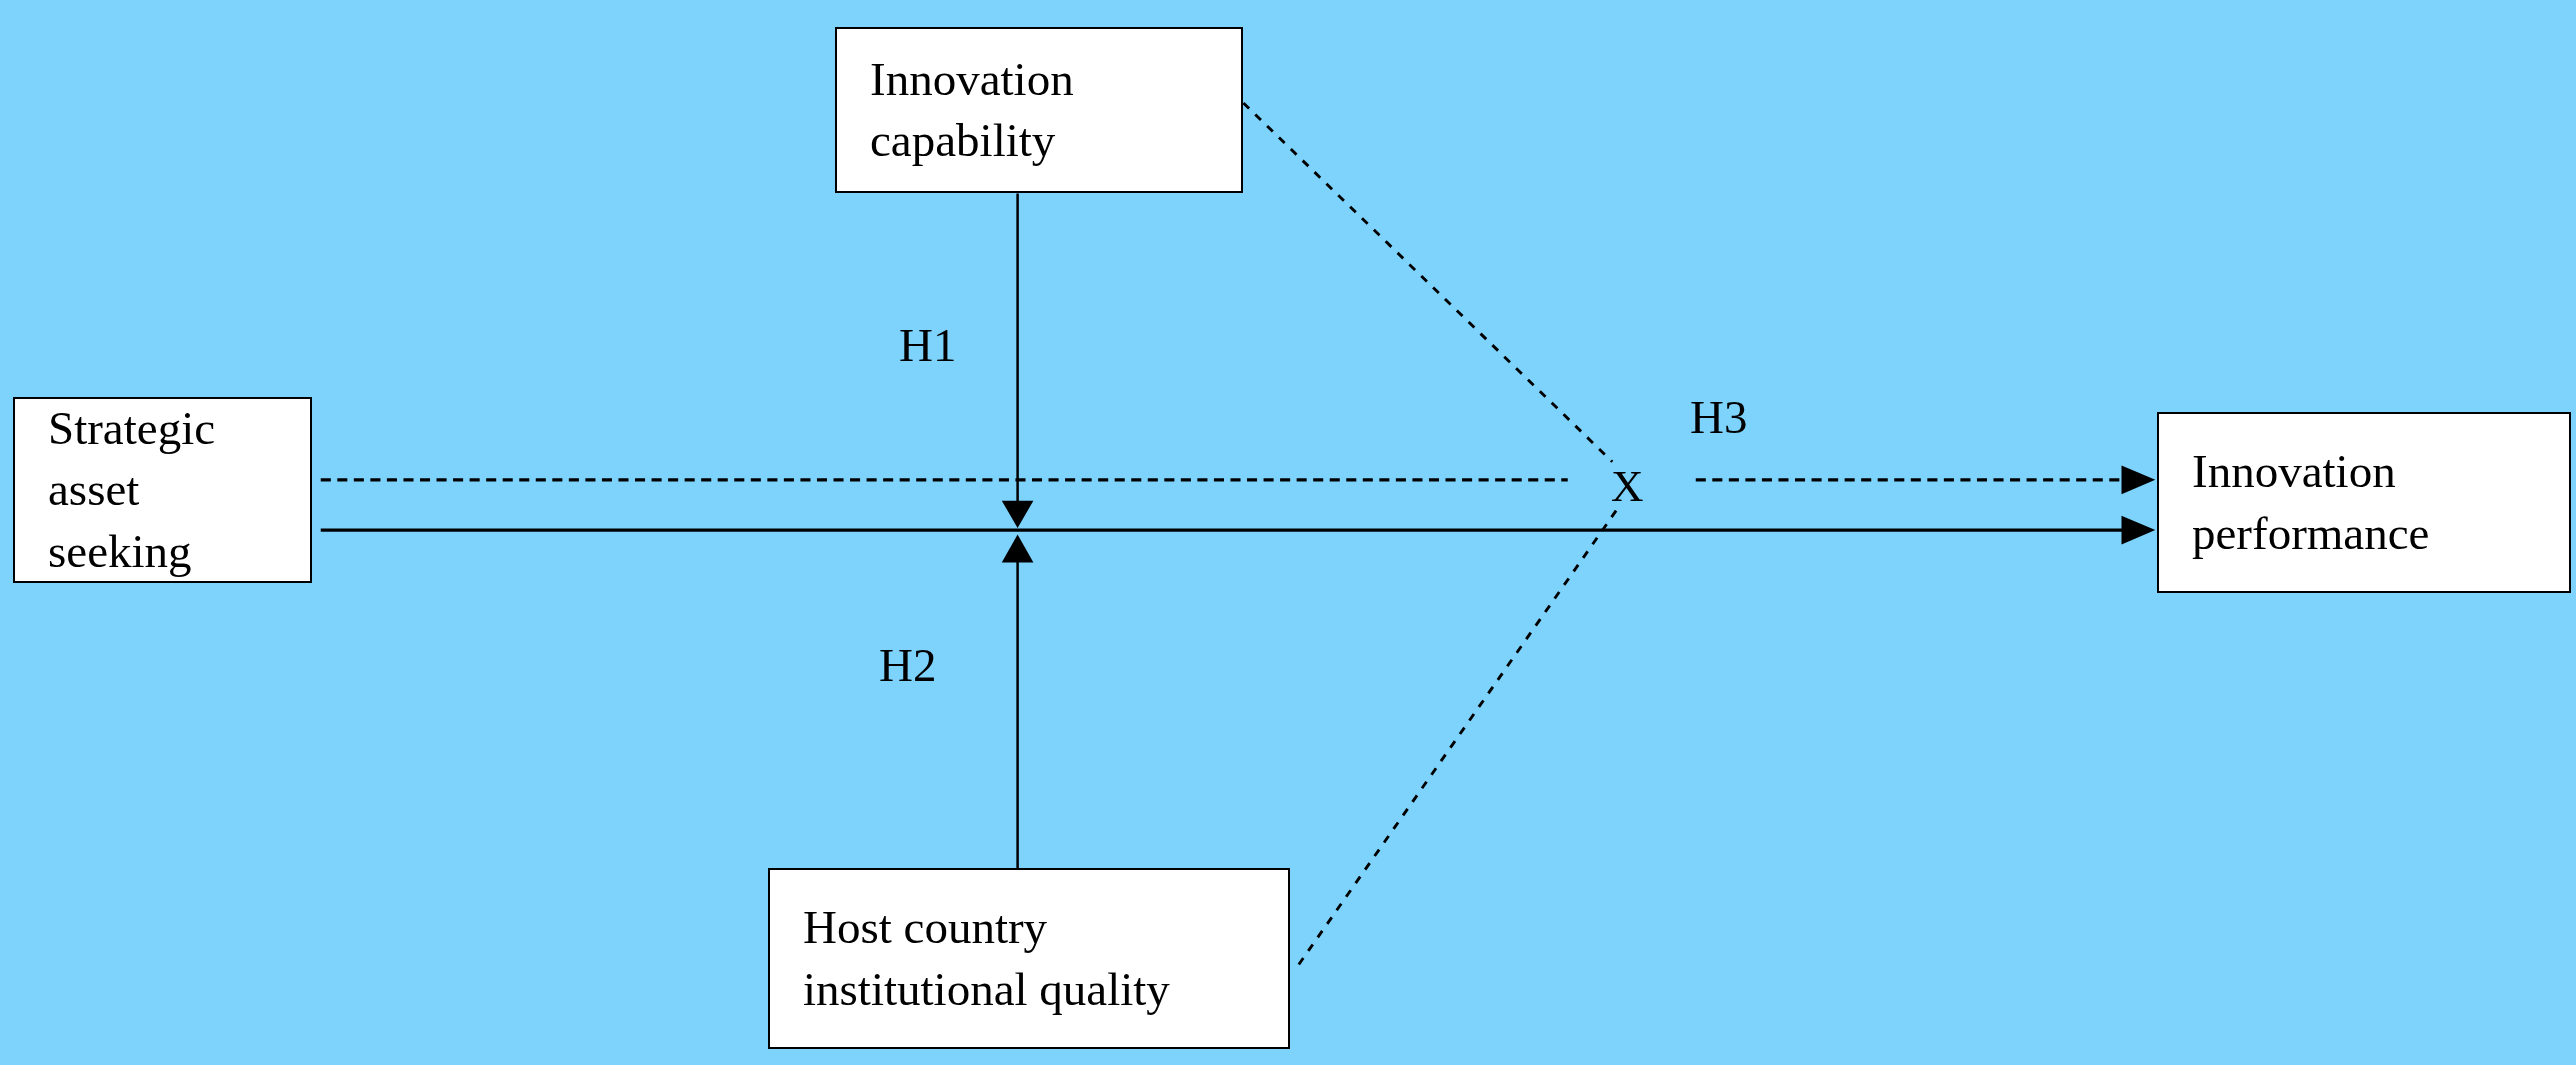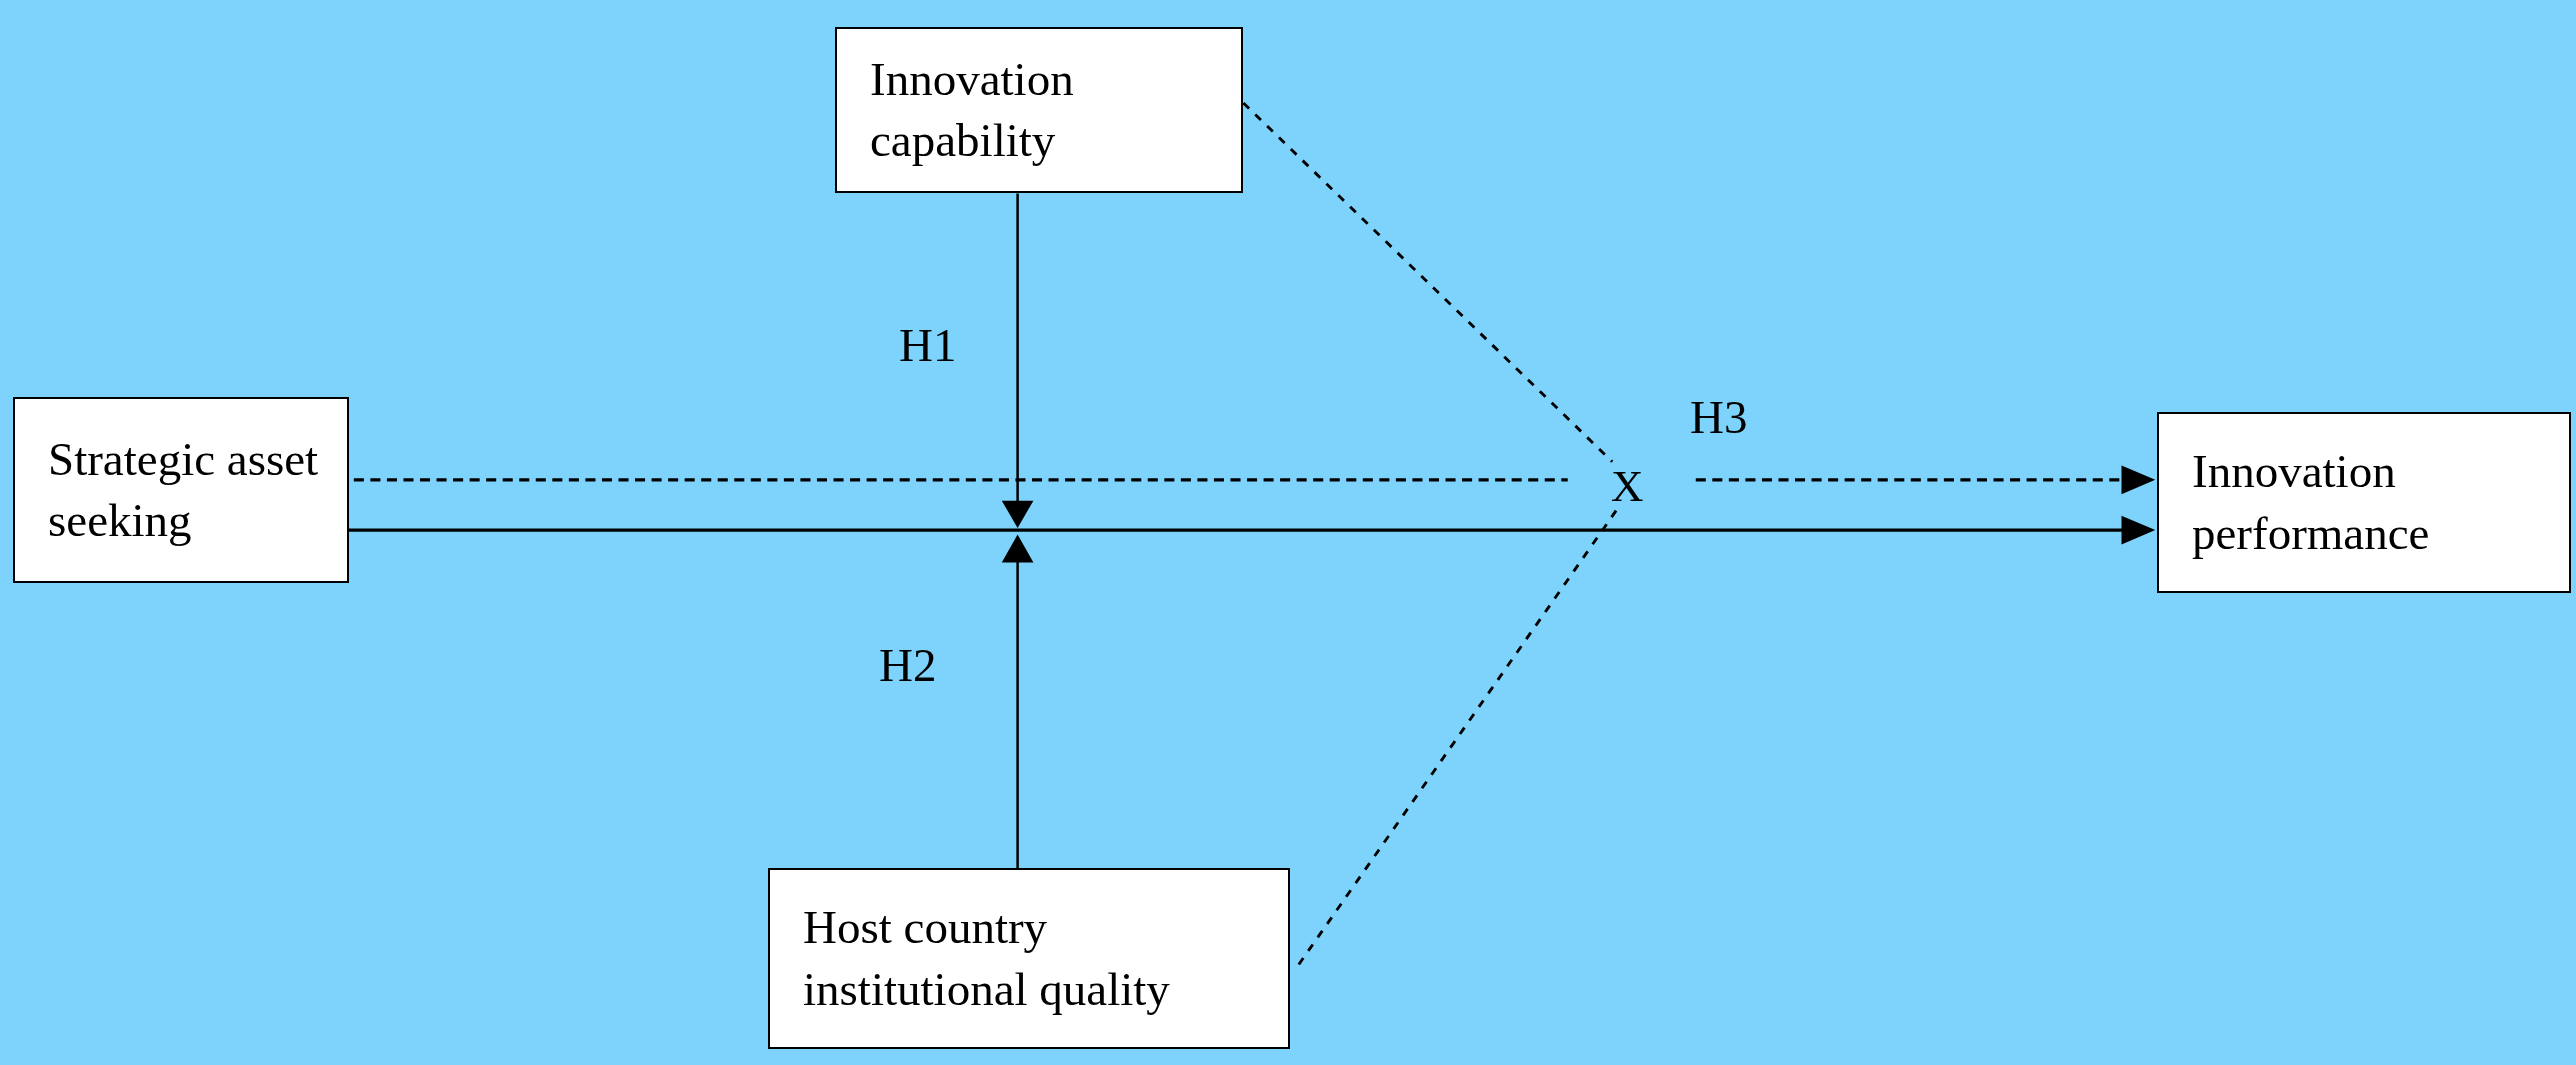--- a/index.html
+++ b/index.html
@@ -36,21 +36,21 @@
     font-size: 47px;
     line-height: 1;
     font-family: Liberation Serif, serif;
   }
   .x-marker {
     position: absolute;
     font-size: 45px;
     line-height: 1;
   }
   #node-capability  { left: 835px; top: 27px;   width: 408px; height: 166px; }
-  #node-strategic   { left: 13px;   top: 397px;  width: 336px; height: 186px; }
+  #node-strategic   { left: 13px;   top: 397px;  width: 299px; height: 186px; }
   #node-host        { left: 768px; top: 868px; width: 522px; height: 181px; }
   #node-performance { left: 2157px; top: 412px;  width: 414px; height: 181px; }
 
   #label-h1 { left: 899px; top: 322px; }
   #label-h2 { left: 879px; top: 642px; }
   #label-h3 { left: 1690px; top: 394px; }
   #label-x  { left: 1611px; top: 464px; }
 
   svg#wires {
     position: absolute;

